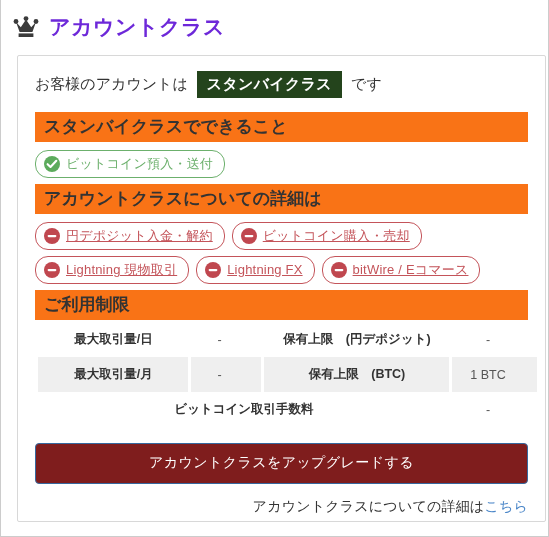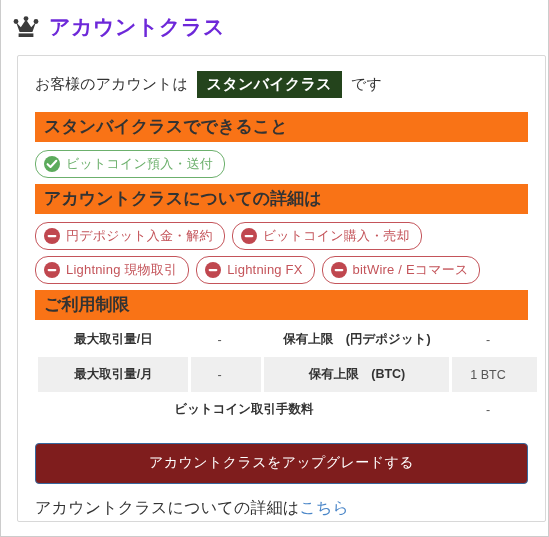--- a/index.html
+++ b/index.html
@@ -115,20 +115,21 @@
     box-sizing: border-box;
     white-space: nowrap;
   }
   .chip.allowed {
     border: 1px solid #6cb06c;
     color: #6cb06c;
   }
   .chip.denied {
     border: 1px solid #c4545a;
     color: #c4545a;
+    text-decoration: underline;
   }
   .chip-icon {
     width: 16px;
     height: 16px;
     flex: 0 0 16px;
     margin-right: 6px;
     display: block;
   }
   .chip-label { letter-spacing: 0.2px; }
 
@@ -173,22 +174,22 @@
     border-radius: 4px;
     font-size: 14px;
     font-family: "Liberation Sans", "DejaVu Sans", sans-serif;
     padding: 10px 0 11px 0;
     text-align: center;
     letter-spacing: 0.4px;
     cursor: pointer;
     box-sizing: border-box;
   }
   .detail-line {
-    text-align: left;
-    font-size: 16px;
+    text-align: right;
+    font-size: 14px;
     color: #333333;
     margin-top: 14px;
     letter-spacing: 0.2px;
   }
   .detail-link {
     color: #4a86c8;
     text-decoration: none;
     cursor: pointer;
   }
 </style>

